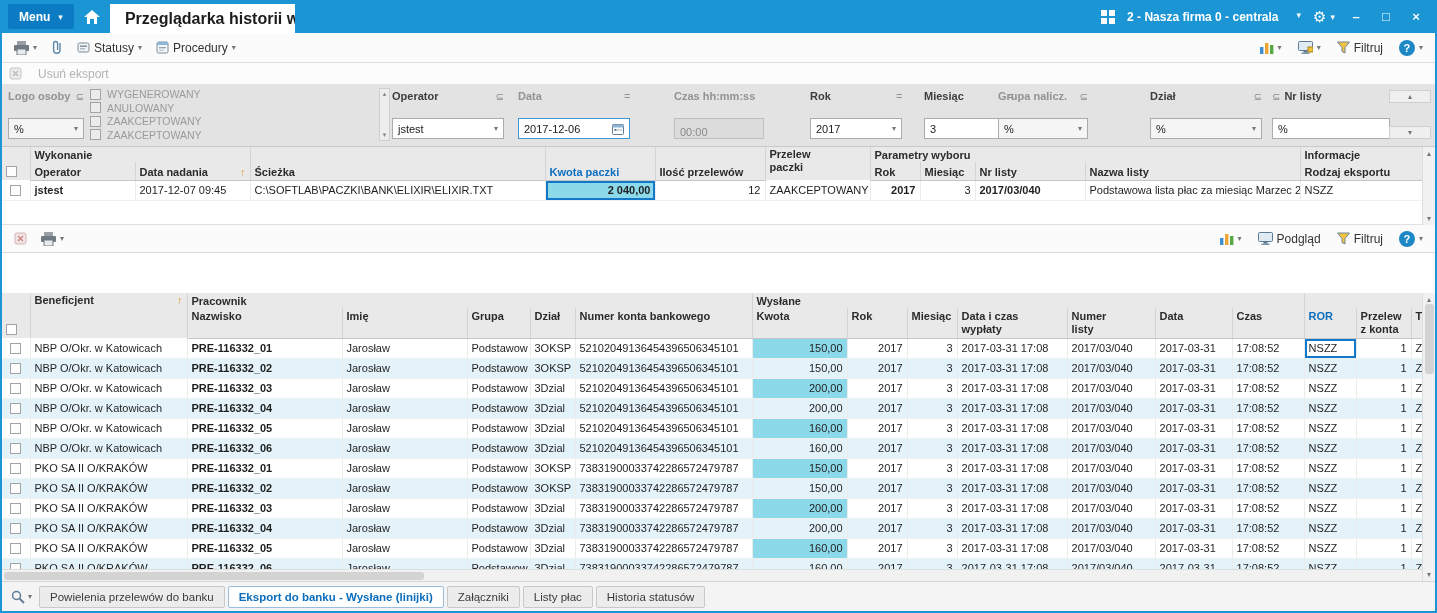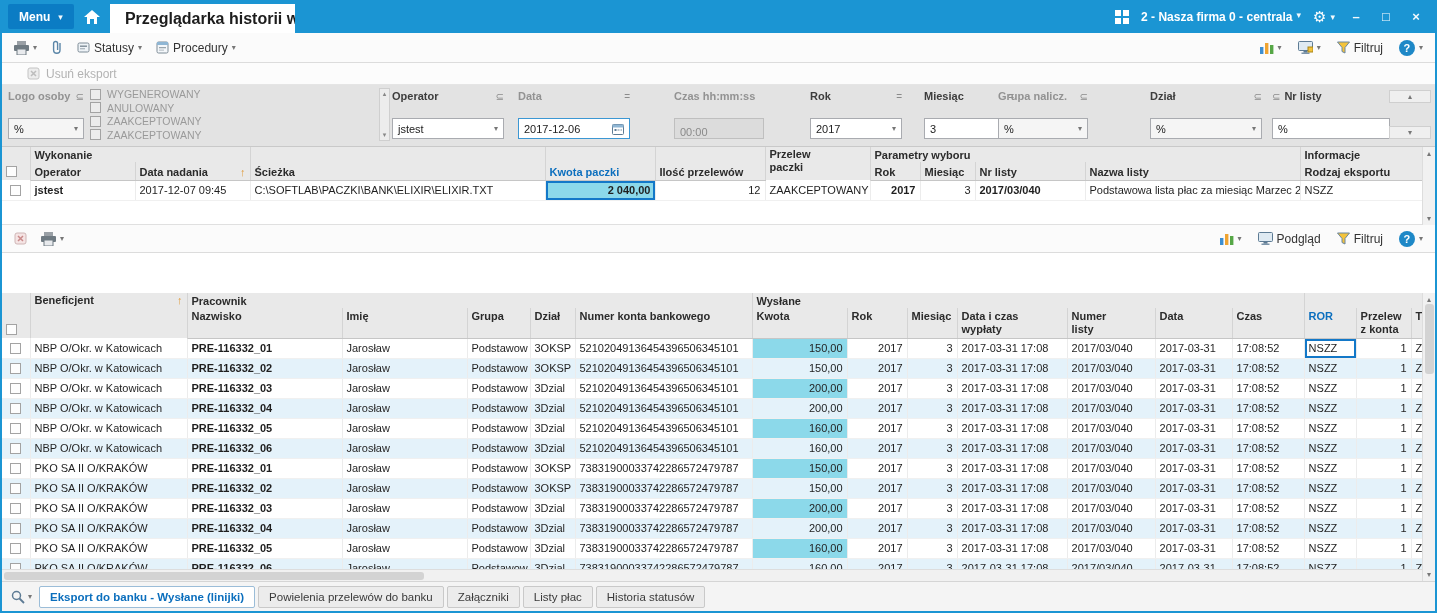--- a/index.html
+++ b/index.html
@@ -17,21 +17,21 @@
   .wc { width:18px; text-align:center; font-size:13px; cursor:pointer; opacity:.95; }
   .gear-glyph { font-size:15px; }
 
   
   .toolbar { height:30px; background:#fbfbfb; border-bottom:1px solid #dcdcdc; display:flex; align-items:center; padding:0 6px; gap:2px; flex:0 0 30px; }
   .tbtn { display:flex; align-items:center; gap:4px; padding:3px 6px; border-radius:2px; font-size:12px; color:#333; cursor:pointer; }
   .cv { font-size:8px; color:#777; }
   .toolbar-right { margin-left:auto; display:flex; align-items:center; gap:4px; }
   .help-circle { width:16px; height:16px; border-radius:50%; background:#1e88c7; color:#fff; font-size:11px; font-weight:bold; display:flex; align-items:center; justify-content:center; }
 
-  .action-row { height:22px; background:#fcfcfc; border-bottom:1px solid #e5e5e5; display:flex; align-items:center; gap:6px; padding:0 25px; font-size:12px; color:#b3b3b3; flex:0 0 22px; }
+  .action-row { height:22px; background:#fcfcfc; border-bottom:1px solid #e5e5e5; display:flex; align-items:center; gap:16px; padding:0 7px; font-size:12px; color:#b3b3b3; flex:0 0 22px; }
 
   
   .filter-panel { height:62px; background:#e3e3e3; border-bottom:1px solid #c9c9c9; position:relative; font-size:11px; flex:0 0 62px; }
   .fg { position:absolute; top:5px; bottom:7px; display:flex; flex-direction:column; justify-content:space-between; }
   .flab { display:flex; align-items:center; gap:4px; font-weight:bold; color:#3d3d3d; }
   .flab.dim { color:#929292; }
   .flab .op { margin-left:auto; color:#8b8b8b; font-weight:normal; font-size:10px; }
   .fctl { height:21px; background:#f5f5f5; border:1px solid #a9abb0; display:flex; align-items:center; padding:0 5px; color:#222; cursor:pointer; }
   .fctl .cv { margin-left:auto; }
   .fctl.disabled { background:#dcdcdc; color:#8a8a8a; border-color:#bfbfbf; cursor:default;align-items:flex-end; }
@@ -95,21 +95,21 @@
     <div class="doc-tab">
       <span>Przeglądarka historii wygen</span>
     </div>
     <div class="tb-right">
       <svg width="14" height="14" viewBox="0 0 14 14">
           <rect x="0" y="0" width="6" height="6" fill="#fff"></rect>
           <rect x="8" y="0" width="6" height="6" fill="#fff"></rect>
           <rect x="0" y="8" width="6" height="6" fill="#fff"></rect>
           <rect x="8" y="8" width="6" height="6" fill="#fff"></rect>
         </svg>
-      <span style="display:flex;align-items:flex-start;gap:4px;cursor:pointer">
+      <span style="display:flex;align-items:flex-start;gap:18px;cursor:pointer">
         <span>2 - Nasza firma 0 - centrala</span>
         <span class="cvw">▾</span>
       </span>
       <span style="display:flex;align-items:center;gap:4px;cursor:pointer">
         <span class="gear-glyph">⚙</span>
         <span class="cvw">▾</span>
       </span>
       <span class="wc">–</span>
       <span class="wc">□</span>
       <span class="wc">×</span>
@@ -739,27 +739,27 @@
   </div>
 
   <div class="bottom-bar">
     <div class="zoom-btn">
       <svg width="14" height="14" viewBox="0 0 14 14">
           <circle cx="5.5" cy="5.5" r="4" fill="none" stroke="#5d7b94" stroke-width="1.5"></circle>
           <line x1="8.5" y1="8.5" x2="13" y2="13" stroke="#5d7b94" stroke-width="1.8"></line>
         </svg>
       <span class="cv">▾</span>
     </div>
+    <div class="btab">
+        <span>Powielenia przelewów do banku</span>
+      </div>
     <div class="btab active">
         <span>Eksport do banku - Wysłane (linijki)</span>
       </div>
     <div class="btab">
-        <span>Powielenia przelewów do banku</span>
-      </div>
-    <div class="btab">
         <span>Załączniki</span>
       </div>
     <div class="btab">
         <span>Listy płac</span>
       </div>
     <div class="btab">
         <span>Historia statusów</span>
       </div>
   </div>
 

